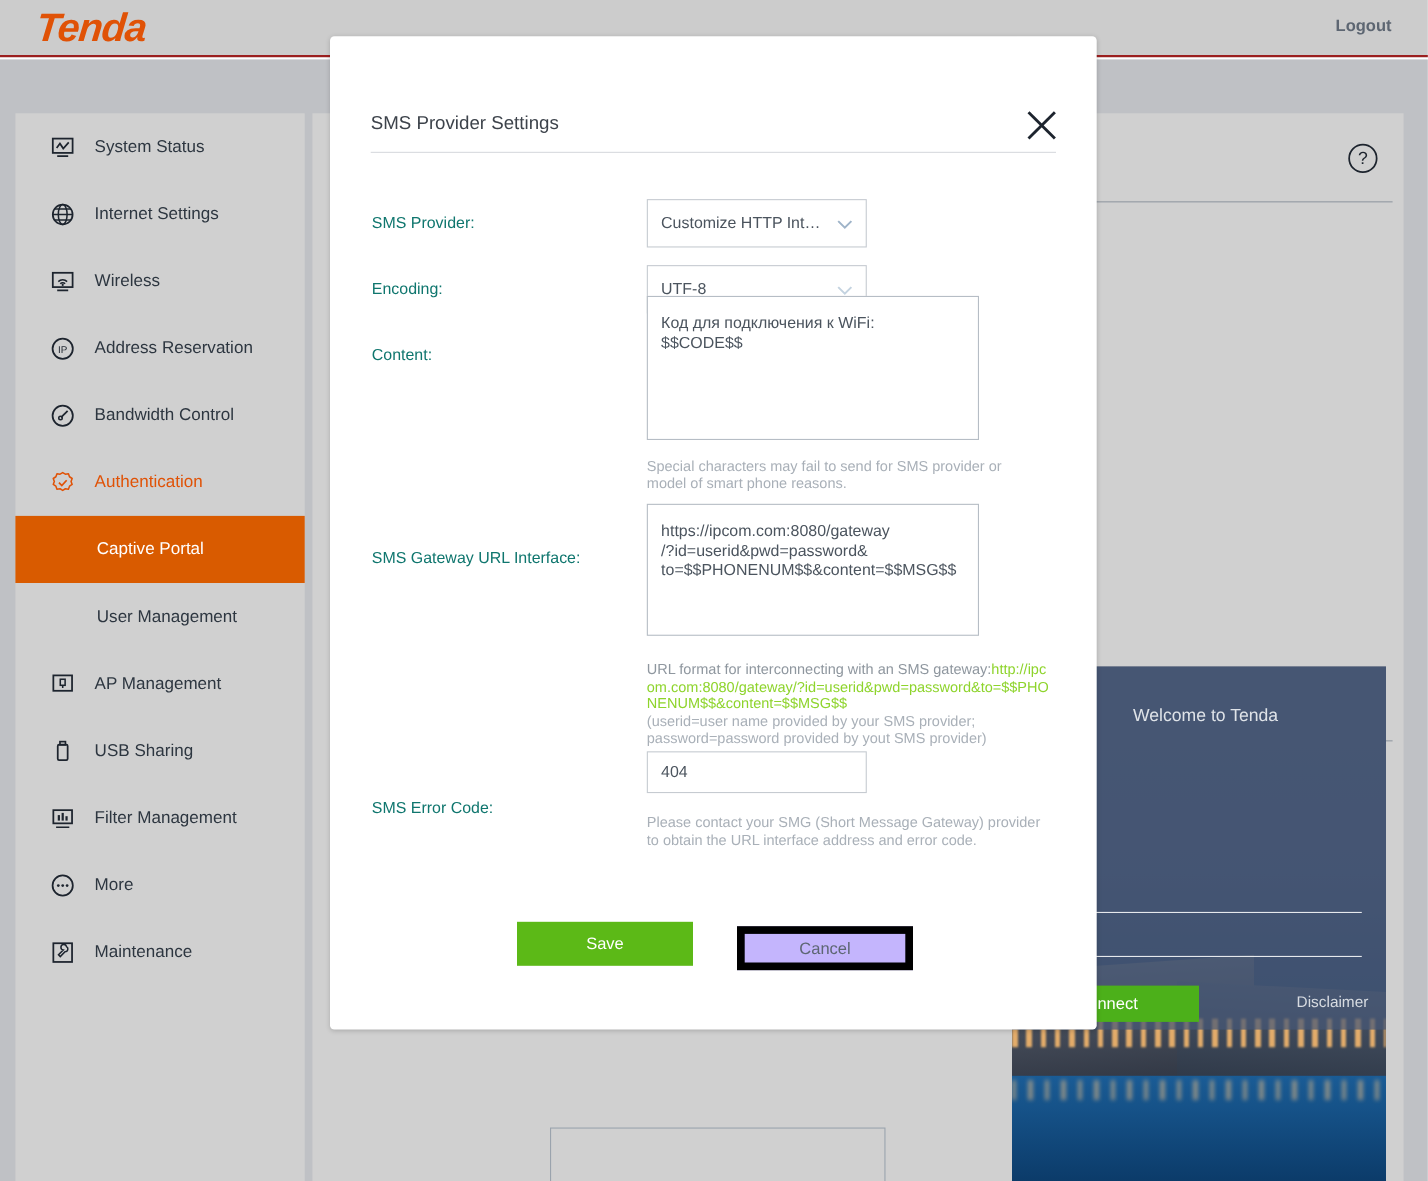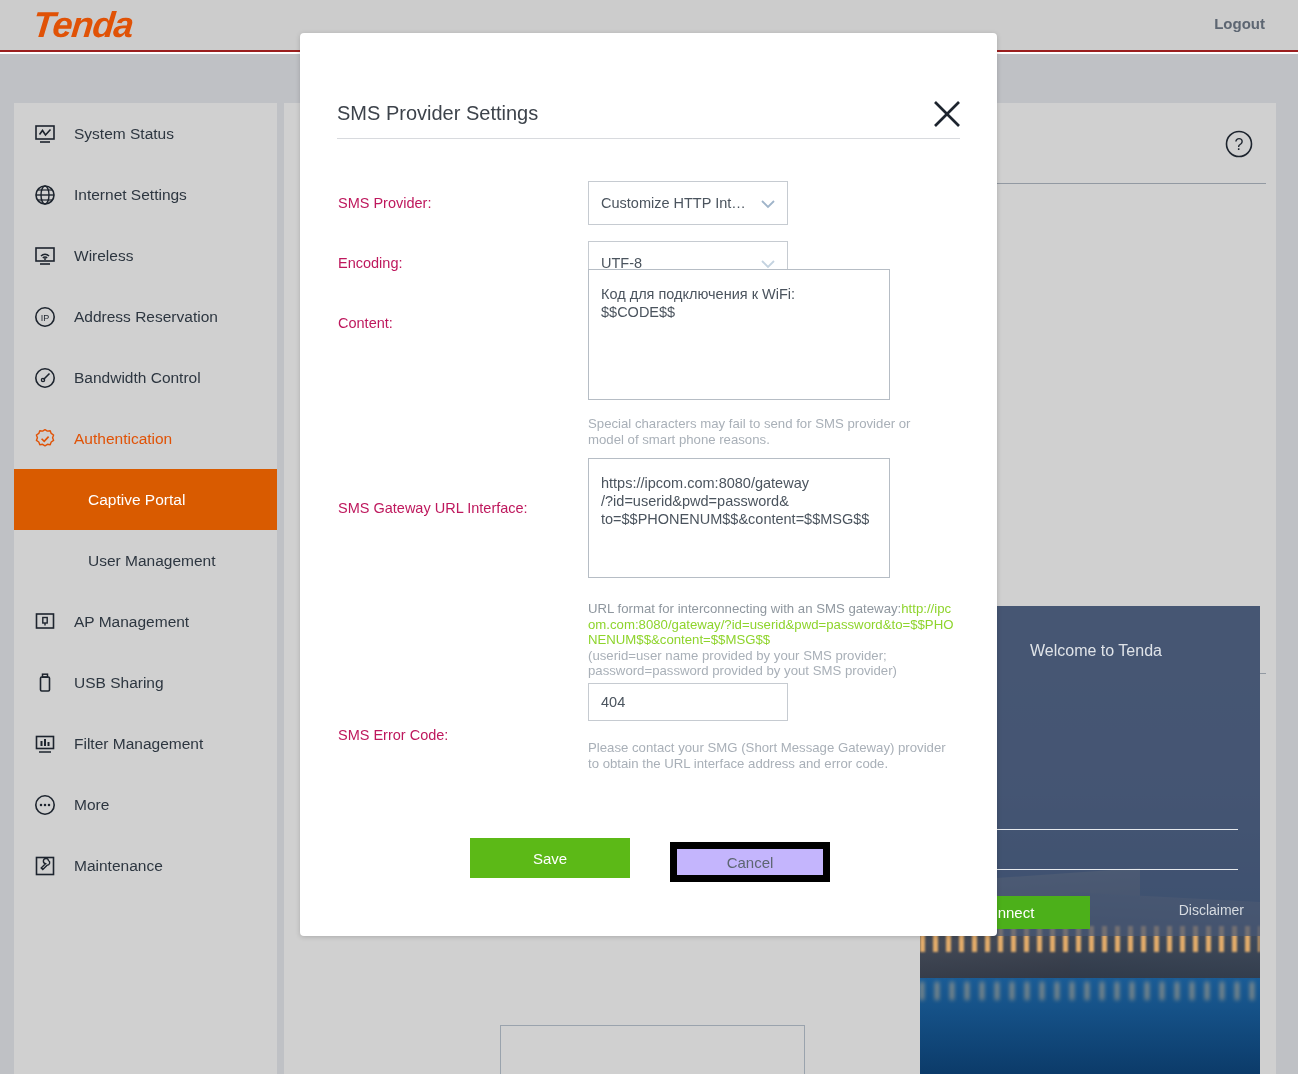--- a/index.html
+++ b/index.html
@@ -45,21 +45,21 @@
 
   
   .sidebar {
     position: absolute; left: 14px; top: 103px; width: 263px; height: 971px;
     background: #d0d0d0;
   }
   .nav-item {
     position: relative;
     height: 61px;
     display: flex; align-items: center;
-    padding-left: 18px;
+    padding-left: 30px;
     cursor: pointer;
   }
   .nav-item .ico {
     width: 26px; height: 26px;
     display: flex; align-items: center; justify-content: center;
     margin-right: 16px;
     flex: none;
   }
   .nav-item .lbl {
     font-size: 15.5px;
@@ -180,35 +180,35 @@
   .modal {
     position: absolute; left: 300px; top: 33px;
     width: 697px; height: 903px;
     background: #ffffff;
     border-radius: 4px;
     box-shadow: 0 1px 5px rgba(0,0,0,.18);
     z-index: 50;
   }
   .modal-title {
     position: absolute; left: 37px; top: 69px;
-    font-size: 20px; color: #3d434b;
+    font-size: 17px; color: #3d434b;
   }
   .modal-close {
     position: absolute; right: 33px; top: 64px;
     width: 34px; height: 34px;
     cursor: pointer;
   }
   .modal-hr {
     position: absolute; left: 37px; top: 105px; width: 623px; height: 1px;
     background: #d8dade;
   }
 
   .frow { position: absolute; left: 38px; }
   .flabel {
-    font-size: 14.5px; color: #be185d;
+    font-size: 14.5px; color: #0f766e;
     white-space: nowrap;
   }
   .fctl { position: absolute; left: 288px; }
 
   .select {
     width: 200px; height: 44px;
     border: 1px solid #c6cbd1;
     background: #ffffff;
     display: flex; align-items: center;
     padding: 0 12px;

